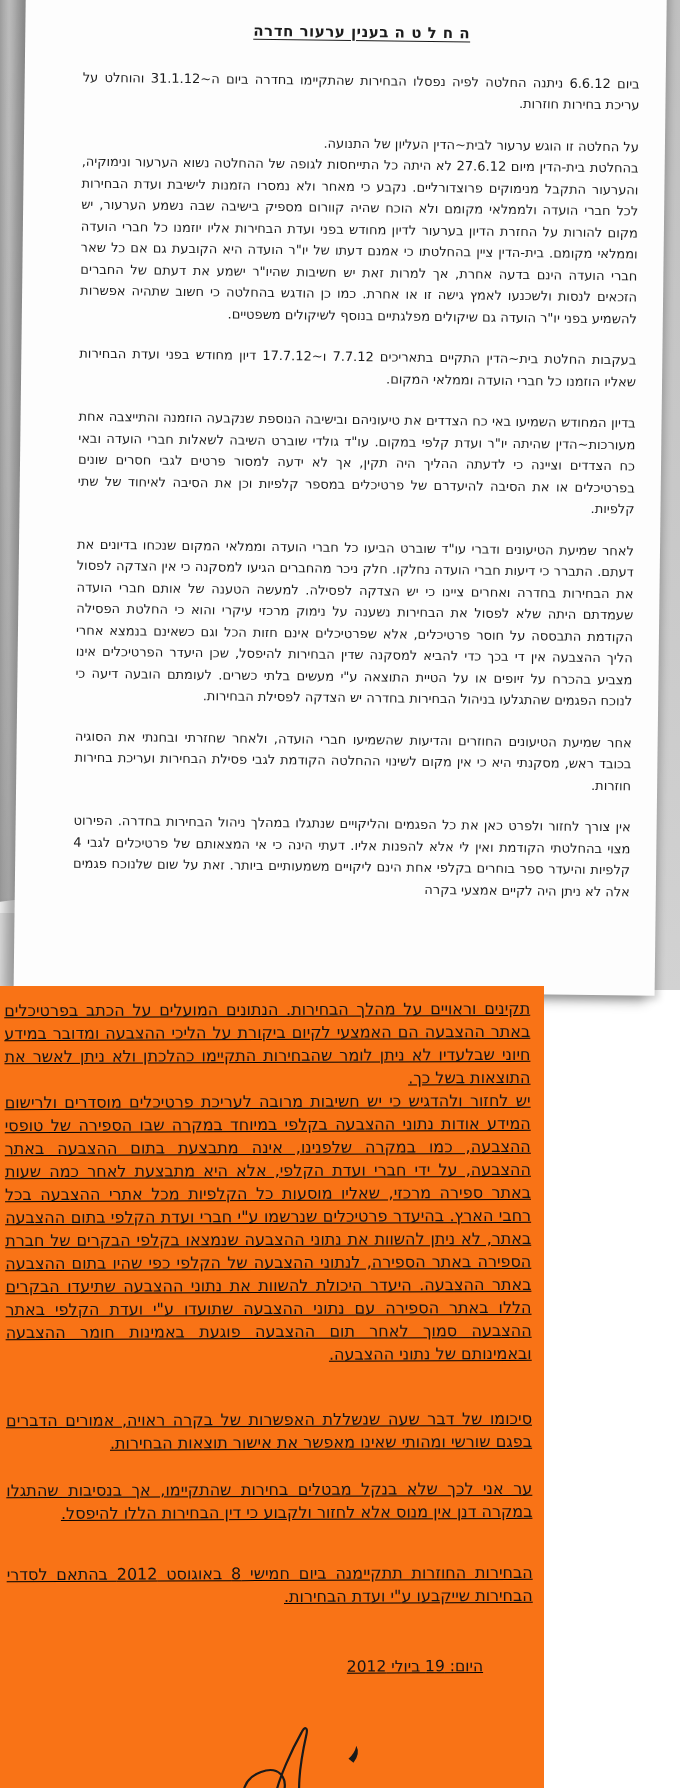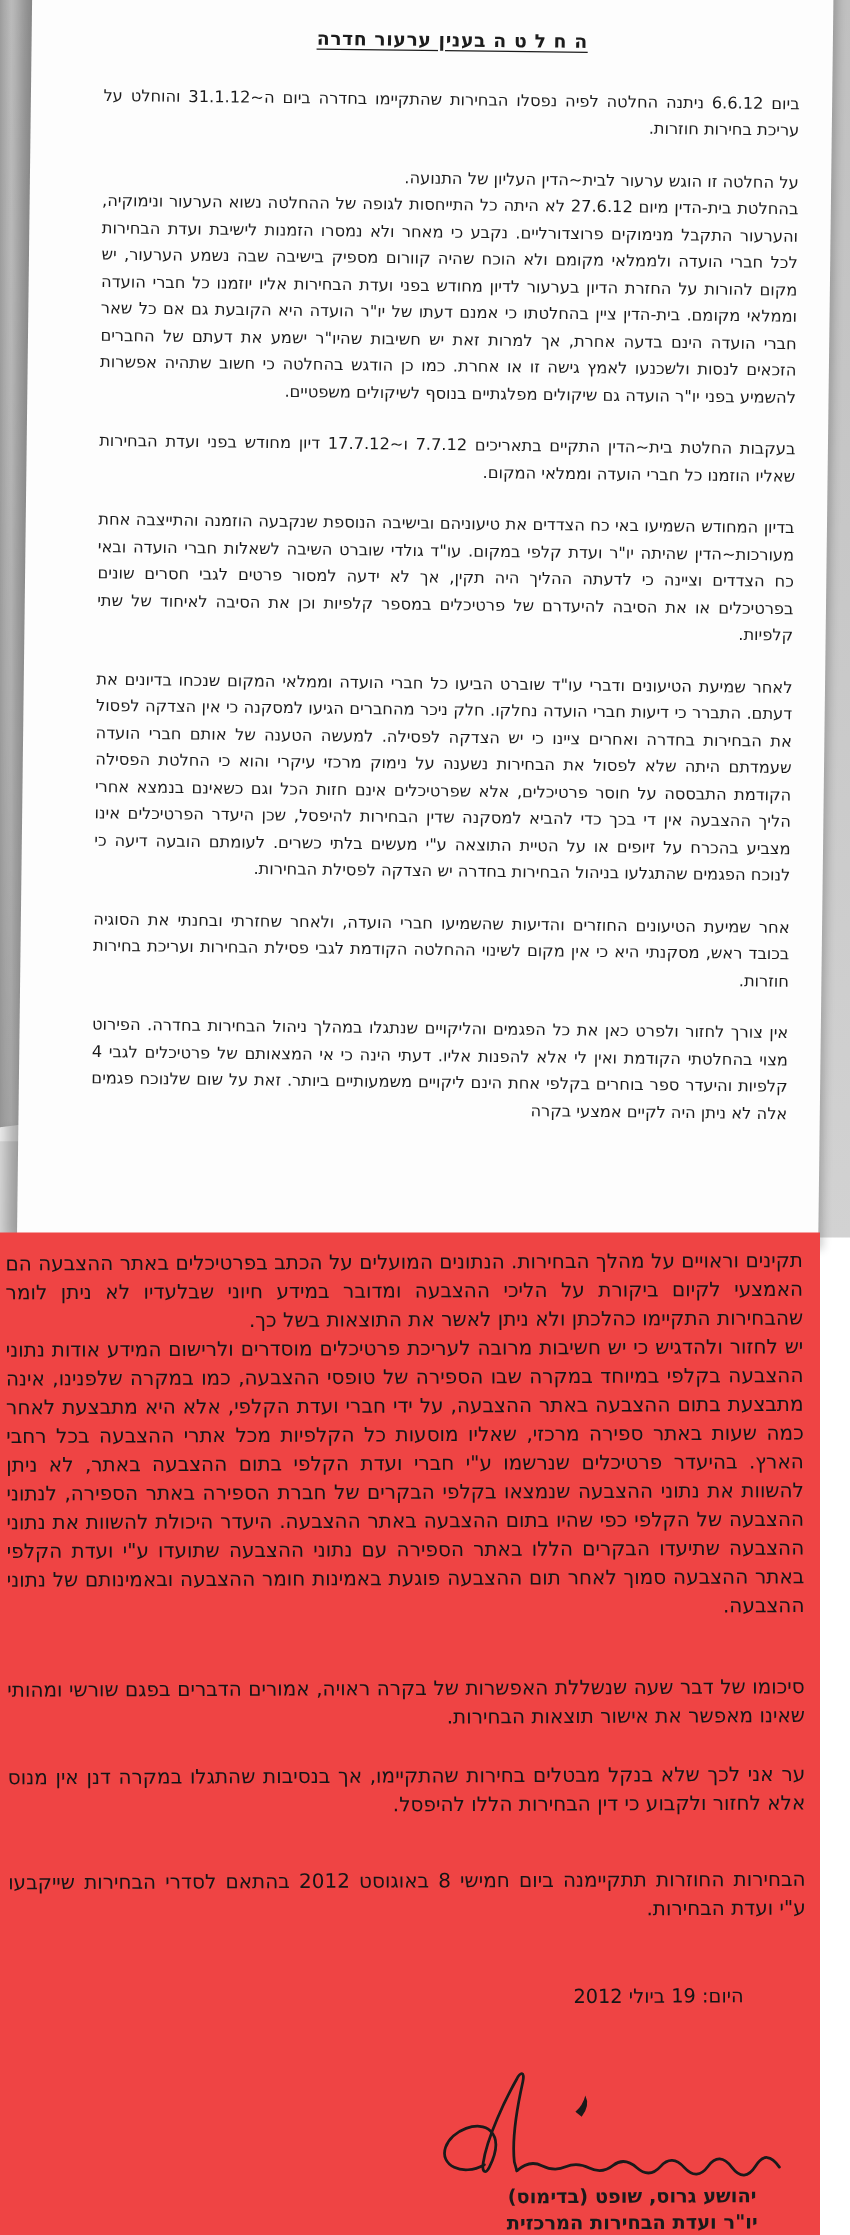--- a/index.html
+++ b/index.html
@@ -39,21 +39,21 @@
   }
   .doc-title{
     text-align:center;font-weight:bold;font-size:15px;
     text-decoration:underline;text-underline-offset:3px;
     letter-spacing:.5px;margin:0 0 26px 0;
   }
   .page1-inner p, .page2-inner p{margin:0 0 20px 0;}
   .mt-lg{margin-top:40px;}
   
   .page2{
-    position:absolute;left:0;top:986px;width:656px;height:802px;background:#ef4444;
+    position:absolute;left:0;top:986px;width:544px;height:802px;background:#f97316;text-decoration:underline;
   }
   .page2-inner{
     padding:12px 12px 0 6px;
     direction:rtl;text-align:justify;
     font-size:16px;line-height:23px;color:#151515;
     transform:rotate(-.25deg);
   }
   .page2-inner p.cont{margin:0;}
   .gap-sm{margin-bottom:24px !important;}
   .gap-md{margin-bottom:38px !important;}

